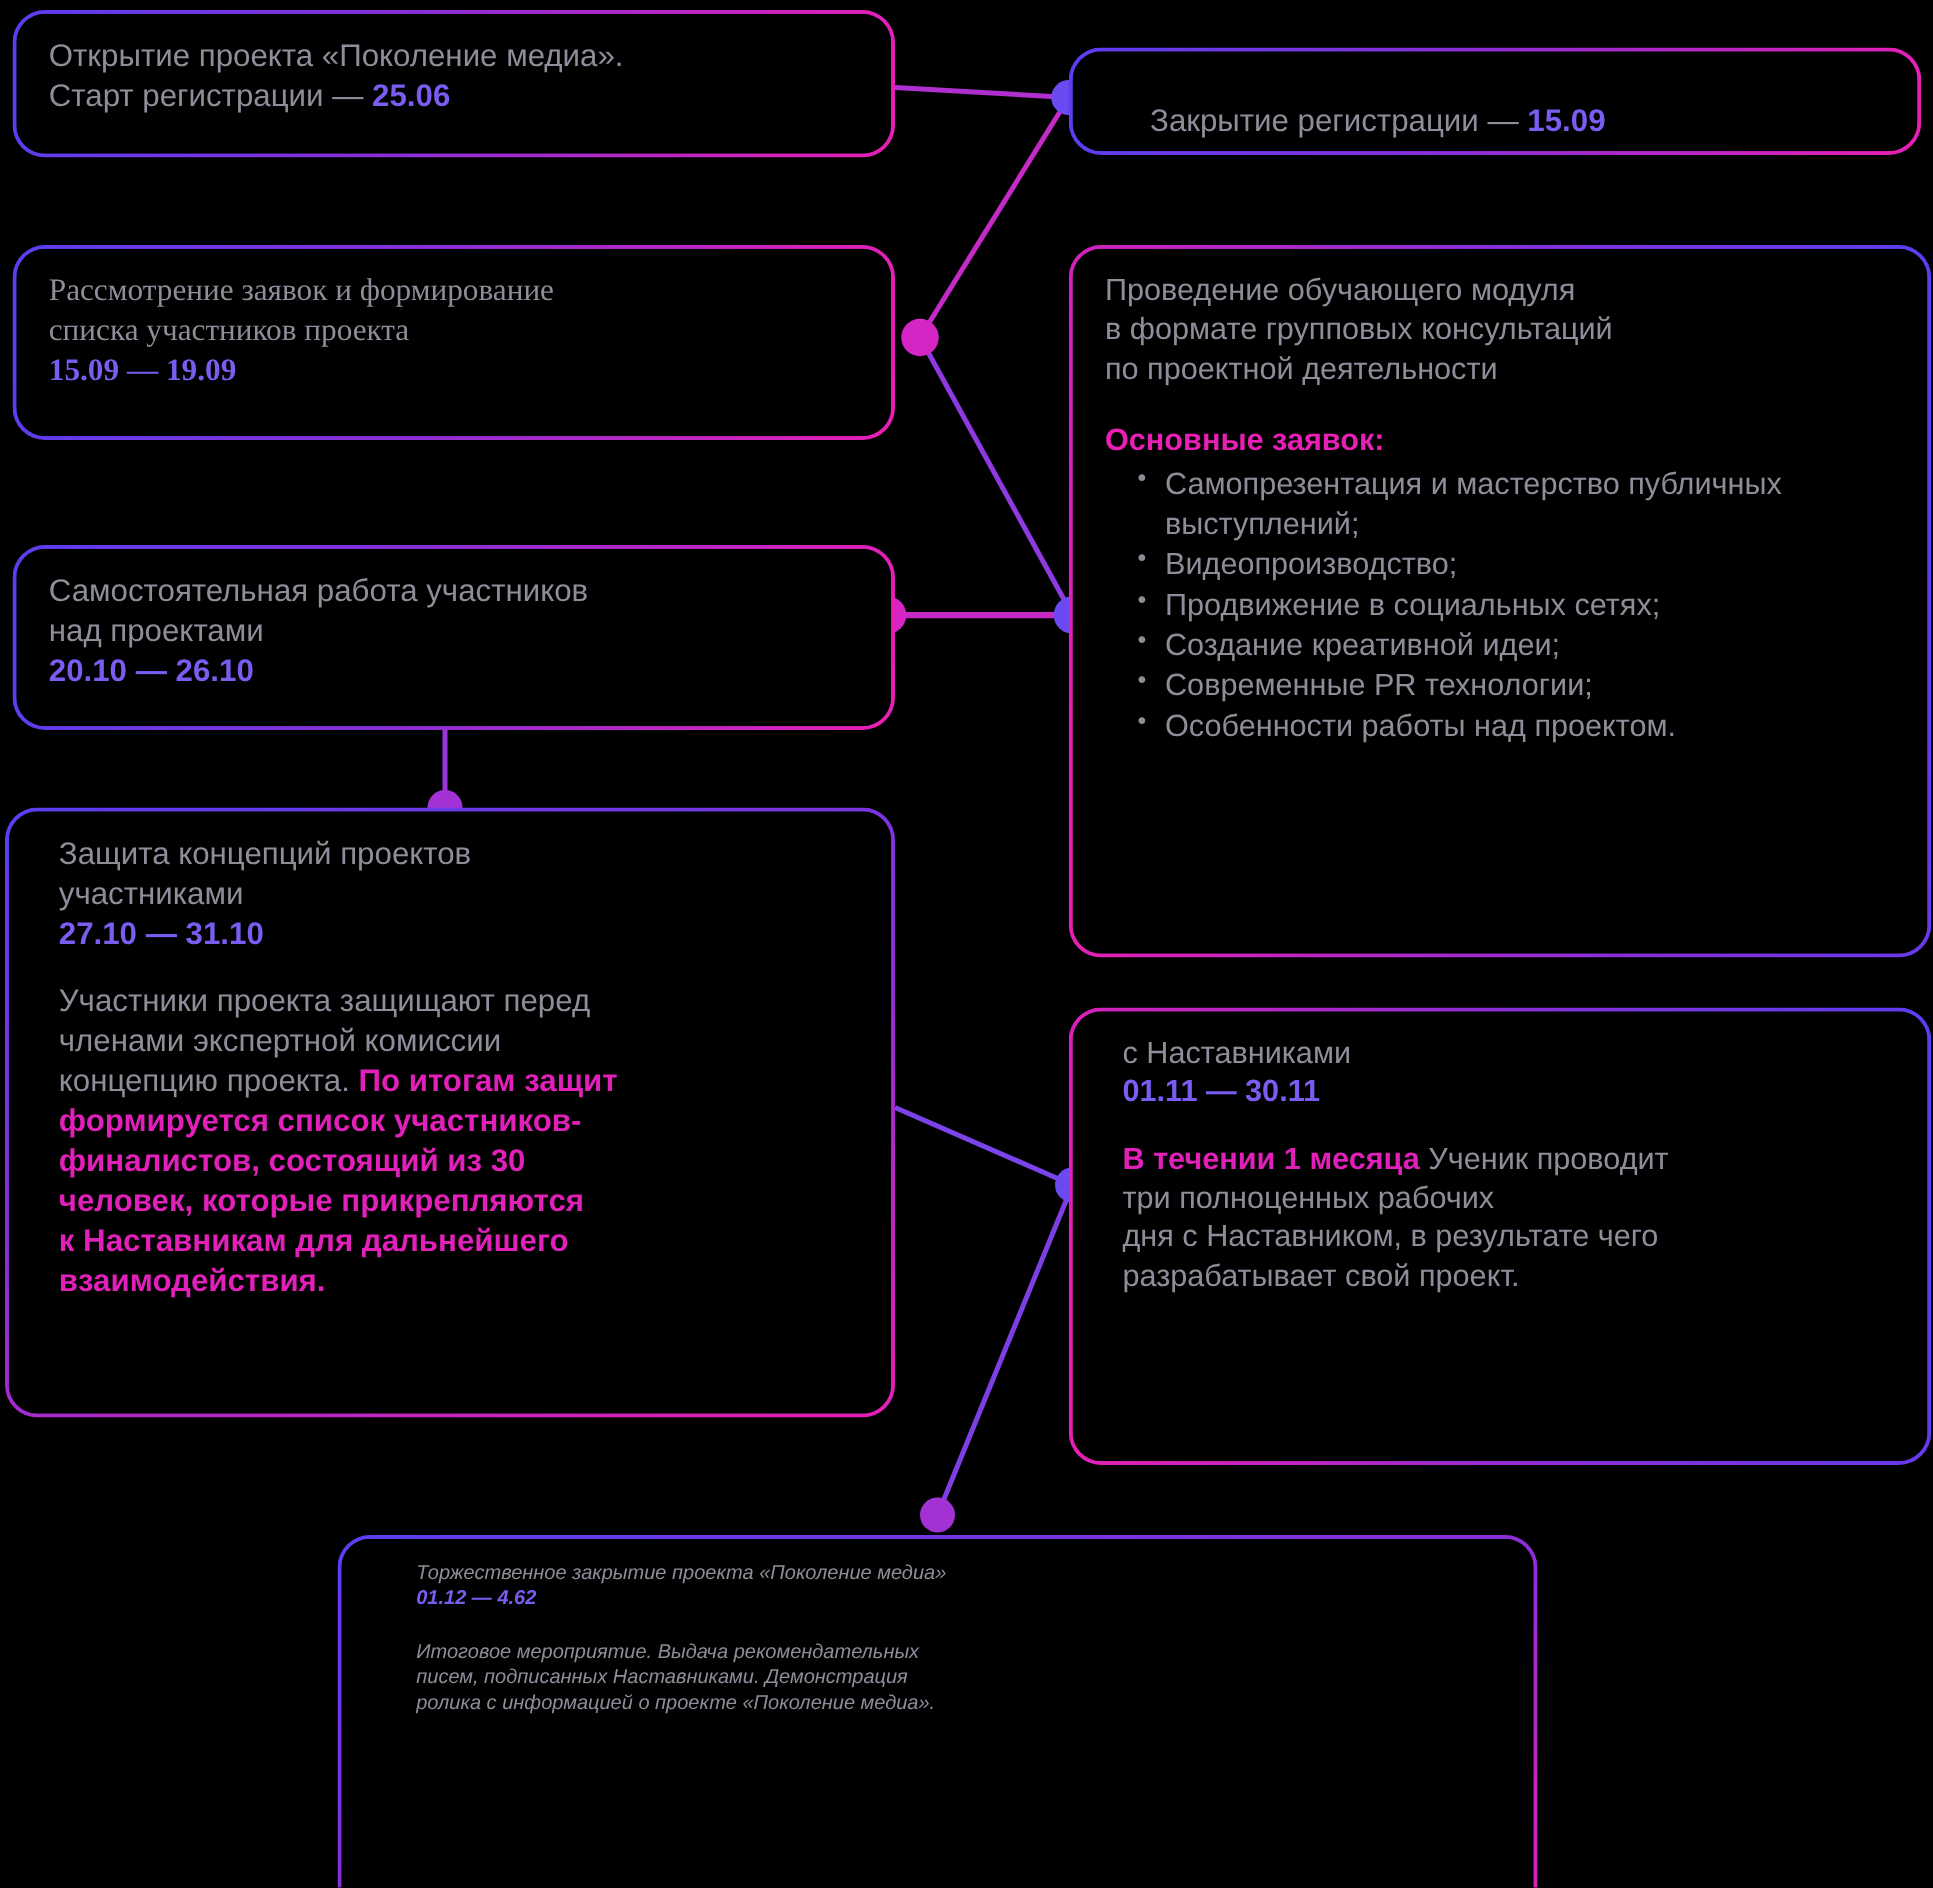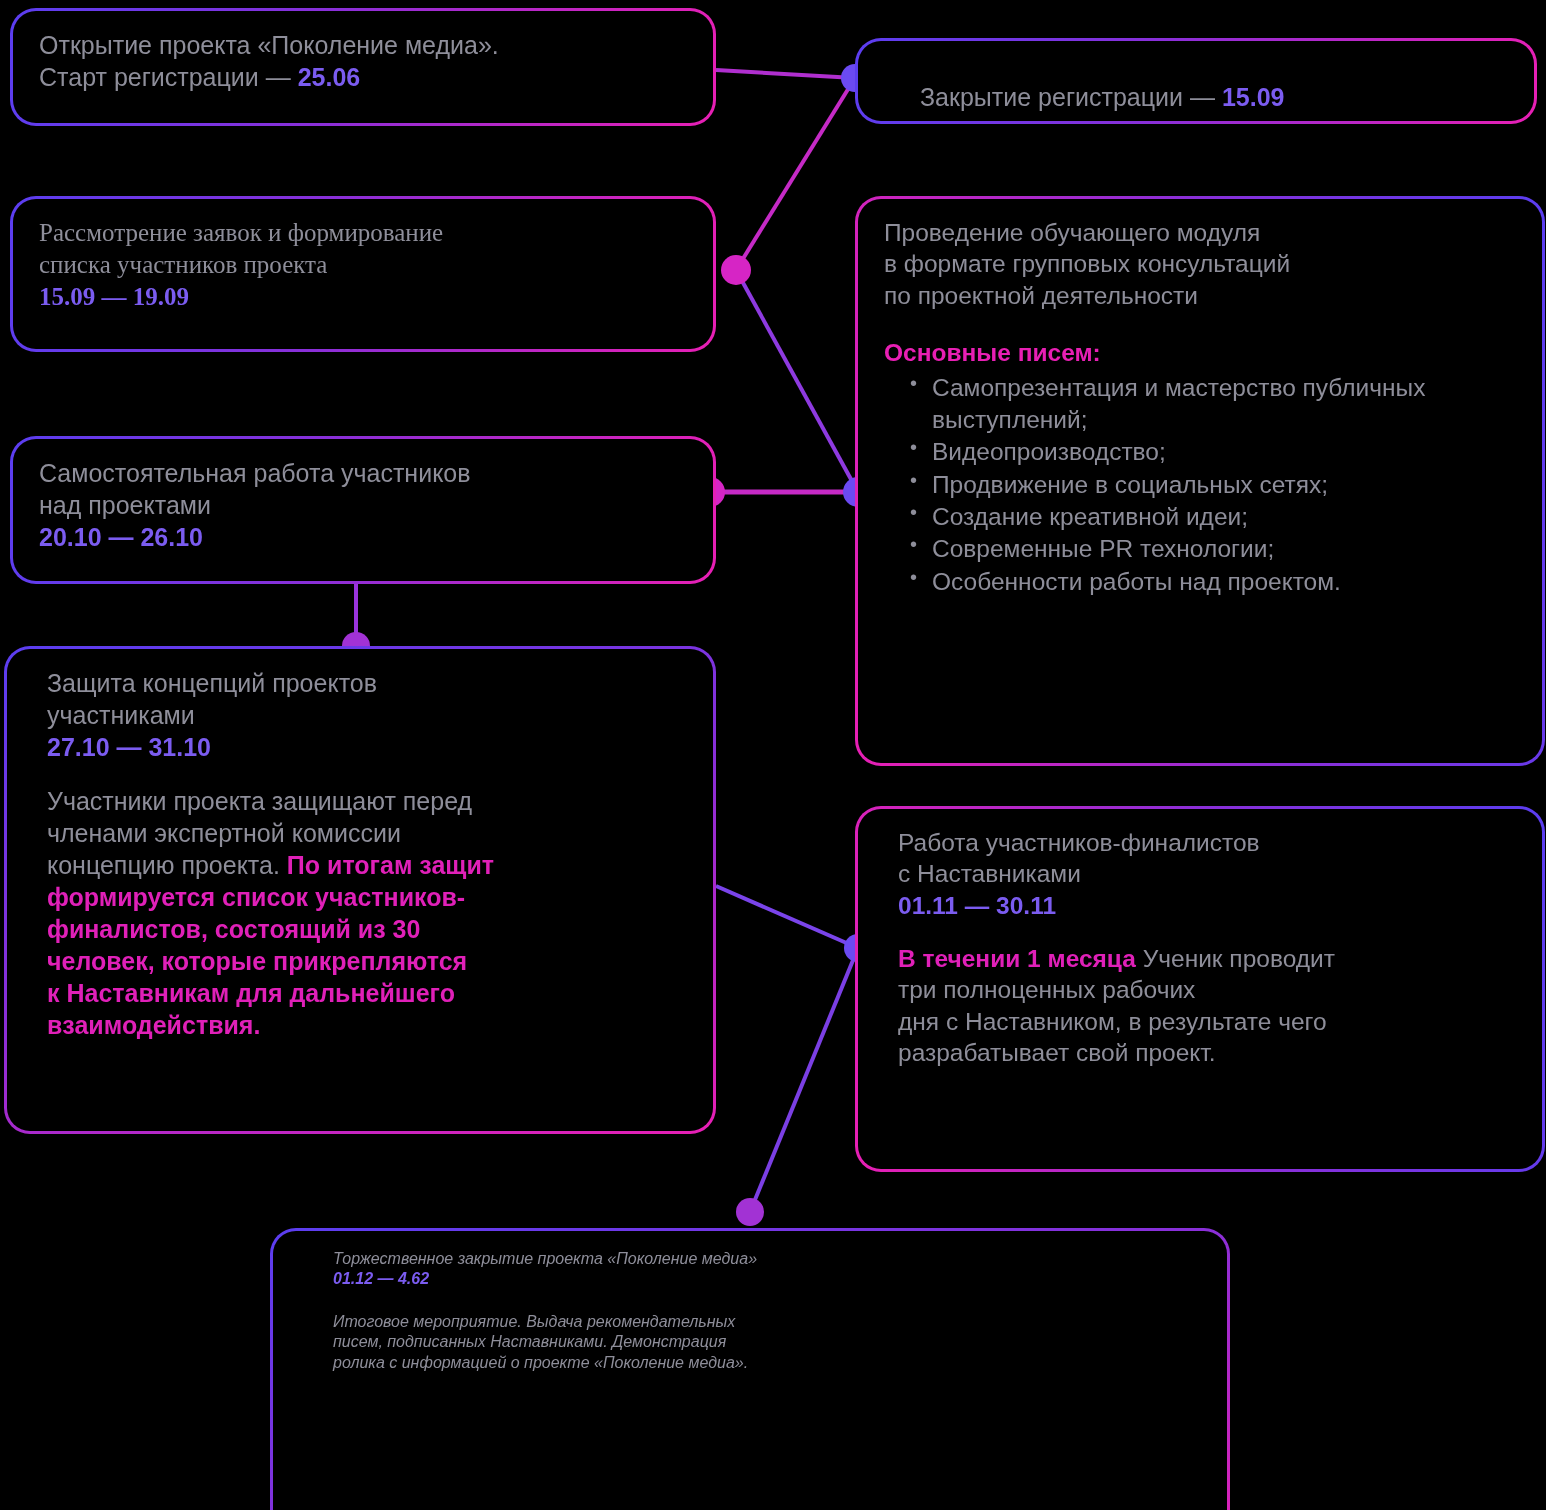--- a/index.html
+++ b/index.html
@@ -106,21 +106,21 @@
   <div id="c2" class="card grad">
     <div>Рассмотрение заявок и формирование</div>
     <div>списка участников проекта</div>
     <div class="b2"><b>15.09 — 19.09</b></div>
   </div>
 
   <div id="c6" class="card grad-r">
     <div>Проведение обучающего модуля</div>
     <div>в формате групповых консультаций</div>
     <div>по проектной деятельности</div>
-    <div class="blocks-title">Основные писем:</div>
+    <div class="blocks-title">Основные заявок:</div>
     <ul>
       <li>Самопрезентация и мастерство публичных выступлений;</li>
       <li>Видеопроизводство;</li>
       <li>Продвижение в социальных сетях;</li>
       <li>Создание креативной идеи;</li>
       <li>Современные PR технологии;</li>
       <li>Особенности работы над проектом.</li>
     </ul>
   </div>
 
@@ -144,21 +144,20 @@
 финалистов, состоящий из 30
 человек, которые прикрепляются
 к Наставникам для дальнейшего
 взаимодействия.</span>
       </div>
     </div>
   </div>
 
   <div id="c7" class="card grad-r">
     <div style="padding-left:14px">
-      <div>Работа участников-финалистов</div>
       <div>с Наставниками</div>
       <div class="b2"><b>01.11 — 30.11</b></div>
       <div class="sp"></div>
       <div>
         <span class="mag b2">В течении 1 месяца </span><span class="txt">Ученик проводит
 три полноценных рабочих
 дня с Наставником, в результате чего
 разрабатывает свой проект.</span>
       </div>
     </div>

